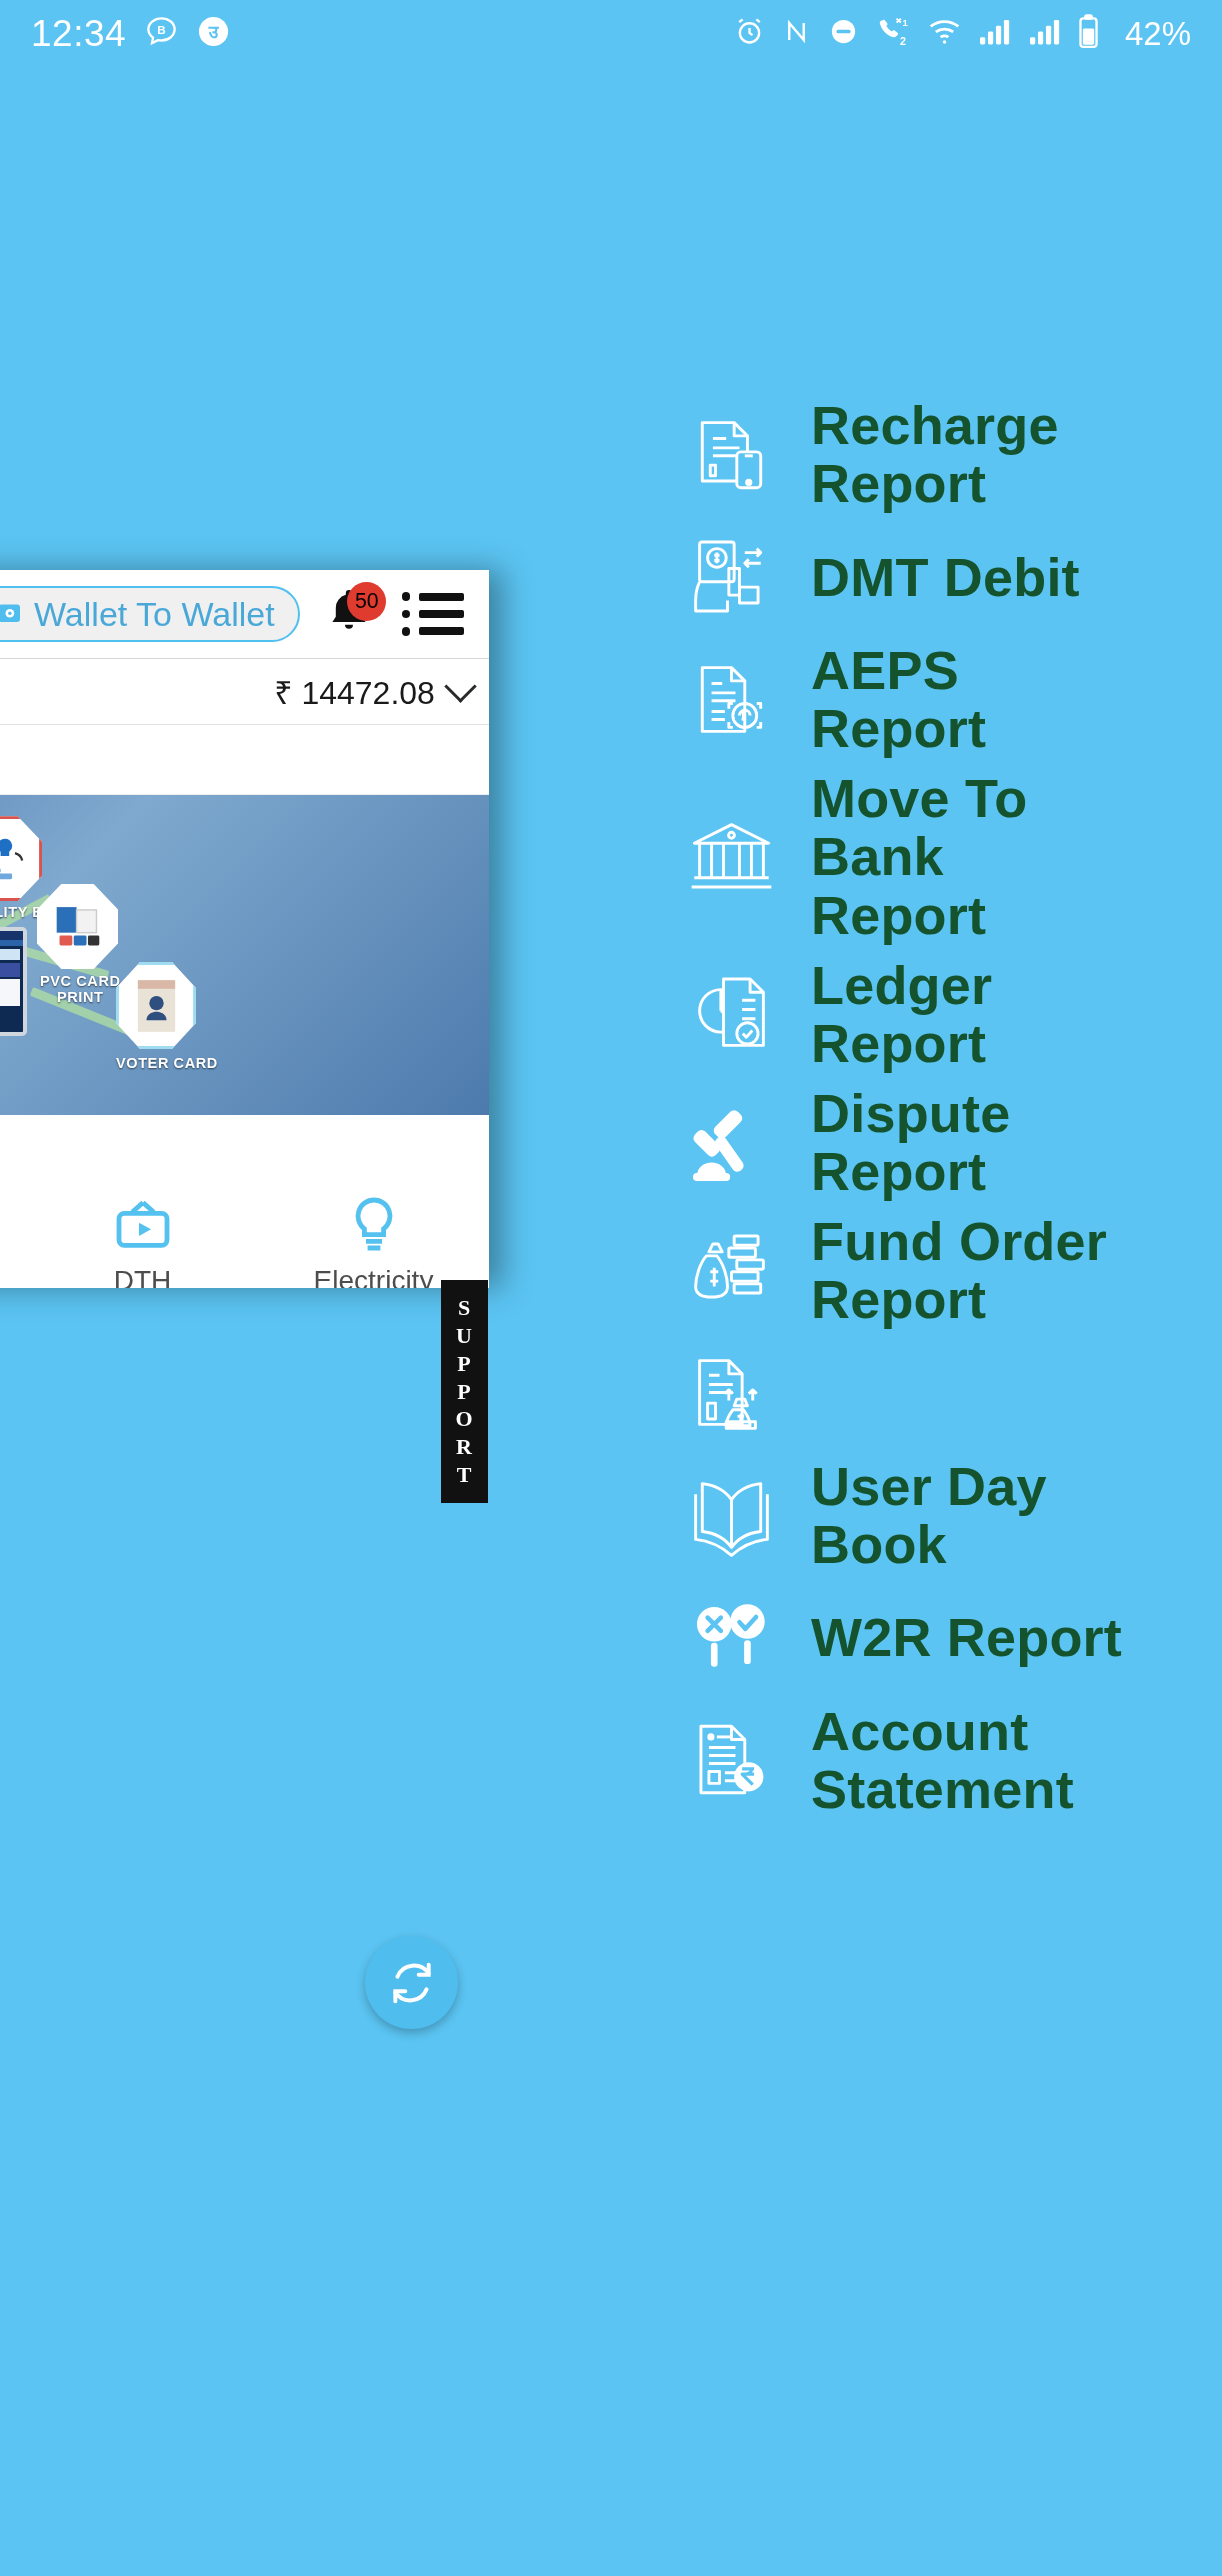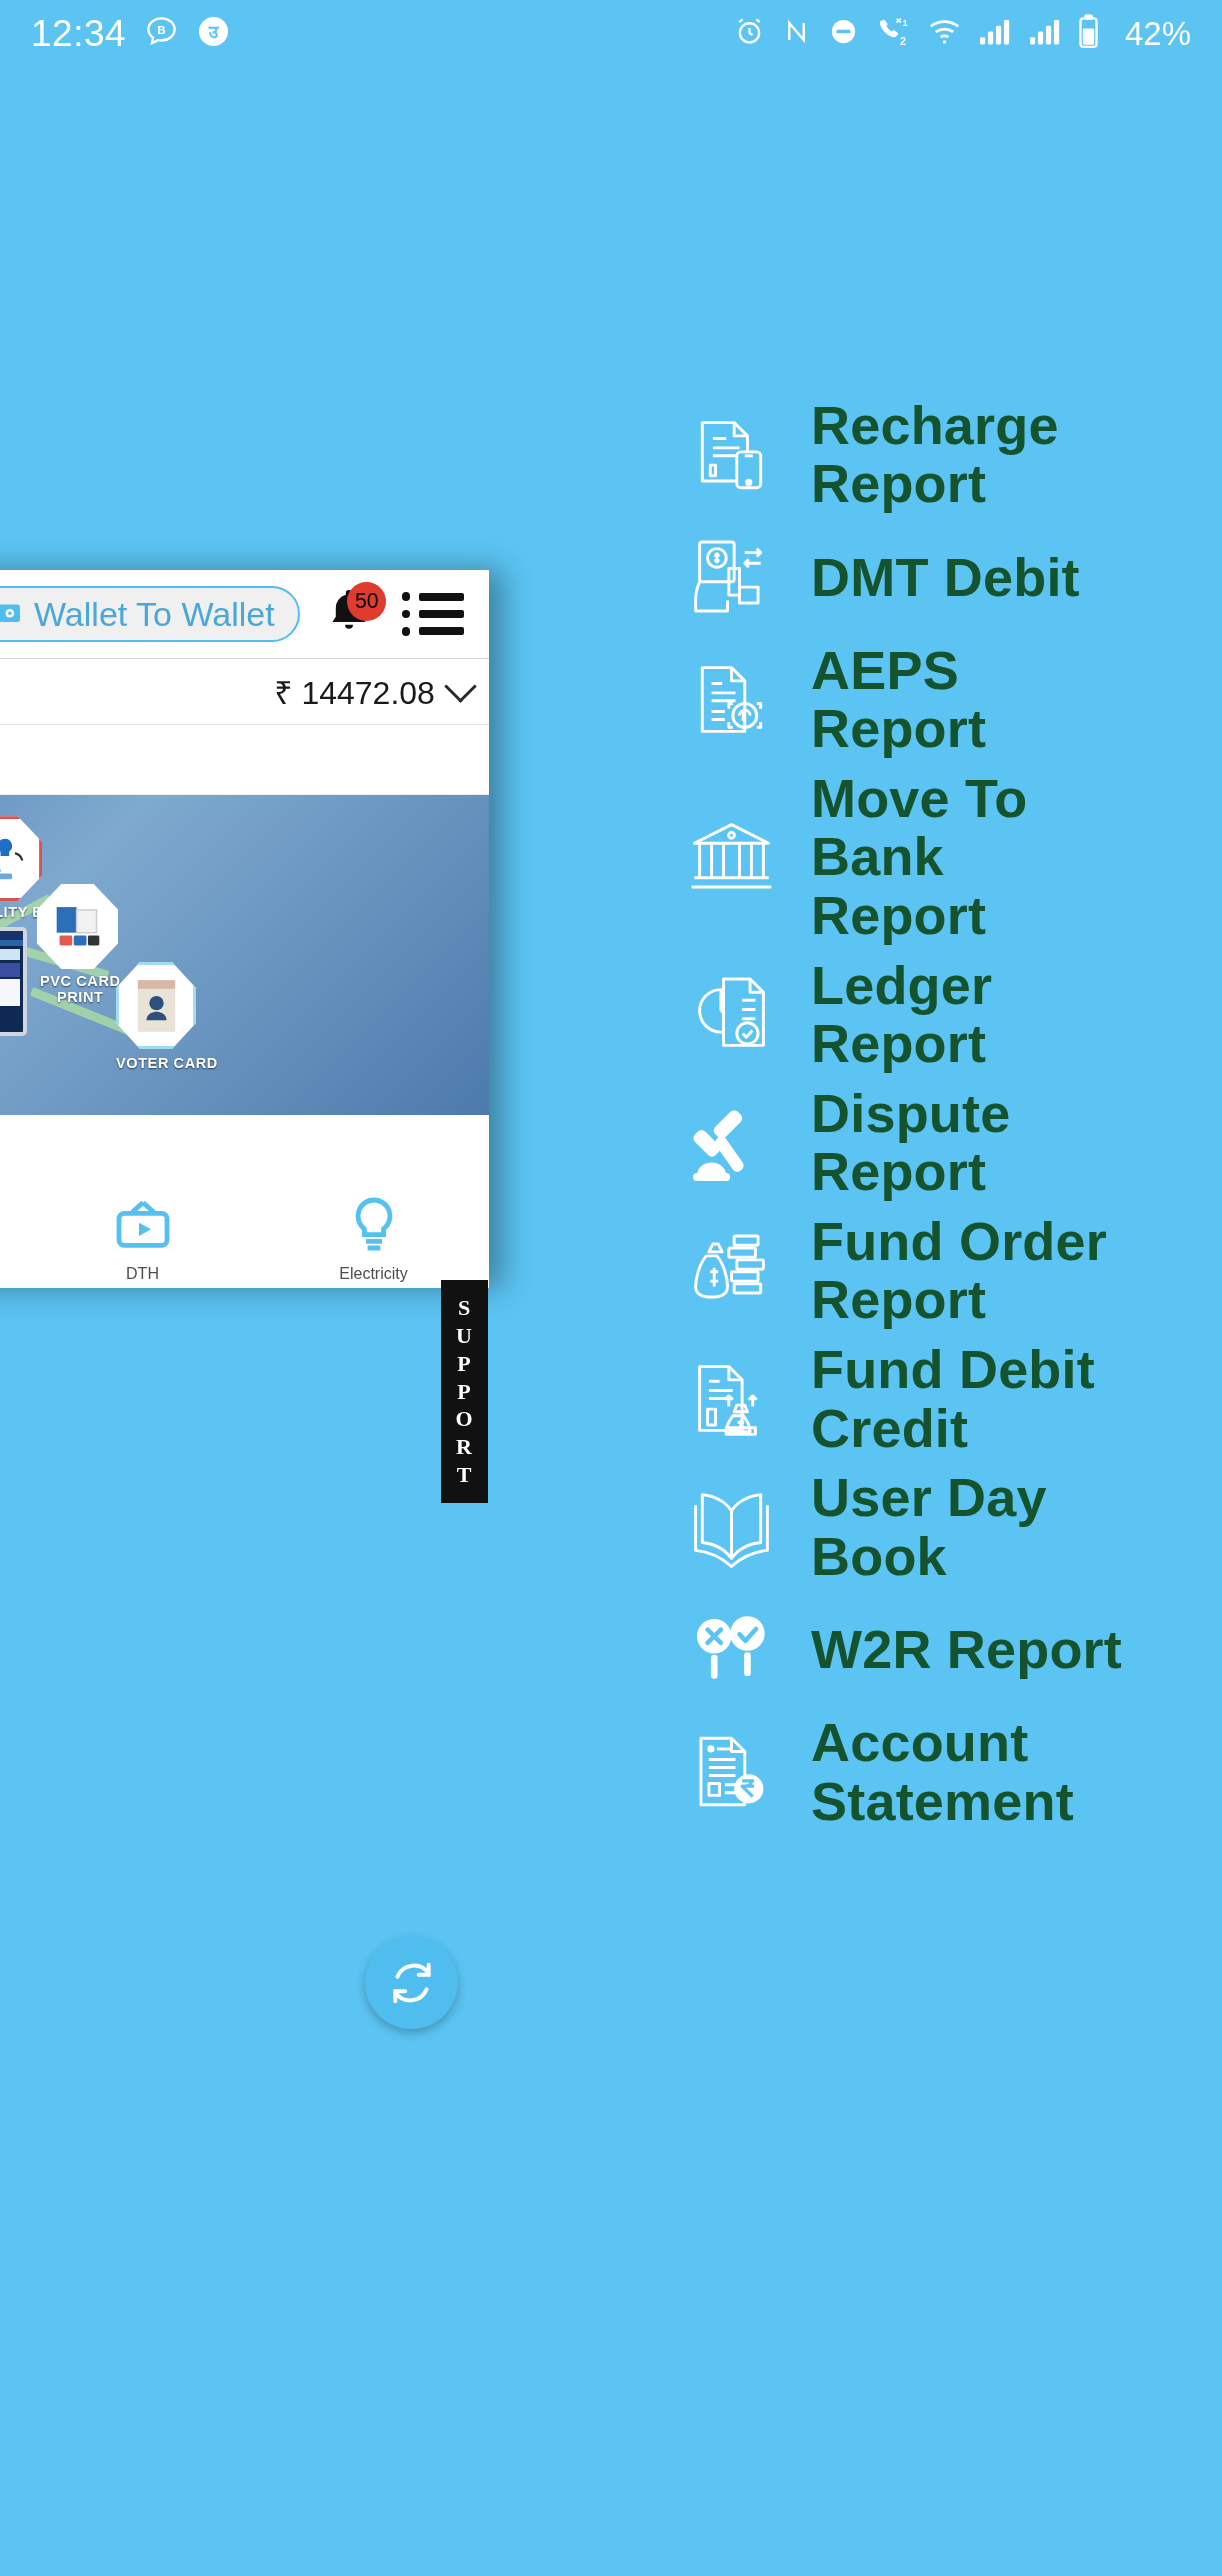--- a/index.html
+++ b/index.html
@@ -112,21 +112,21 @@
     background:#ffffff; border-radius:13.6px; margin:11.6px 0 0 0;
     padding:15.5px 0 17.5px 0;
   }
   .card-title{ font-size:28px; font-weight:bold; color:#111; padding-left:1.9px; }
   .grid3{ display:grid; grid-template-columns:repeat(3,1fr); }
   .cell{ display:flex; flex-direction:column; align-items:center;
          padding:17.5px 0 9.7px 0; }
   .cell-ico{ width:64px; height:64px; display:flex; align-items:center;
              justify-content:center; margin-bottom:9.7px; }
   .cell-ico svg{ width:64px; height:64px; display:block; }
-  .cell-lbl{ font-size:16px; color:#4d4d4d; text-align:center; line-height:1.12;
+  .cell-lbl{ font-size:28px; color:#4d4d4d; text-align:center; line-height:1.12;
              white-space:pre-line; }
 
   
   #support-tab{
     position:absolute; left:441px; top:1280px; width:47px; height:223px;
     background:#111; color:#fff; display:flex; flex-direction:column;
     align-items:center; justify-content:center; gap:1.9px;
     font-family:"Liberation Serif", serif; font-size:22px; font-weight:bold;
     letter-spacing:1px; z-index:40;
   }
@@ -341,22 +341,20 @@
           <path d="M30 8v10h10"></path>
         <path d="M15 19h8M15 26h18M15 32h18"></path>
         <rect x="14" y="40" width="6" height="12"></rect>
         <path d="M34 42h10l-2-5h-6z"></path>
         <path d="M33 45c-3 4-5 9-5 12h18c0-3-2-8-5-12z"></path>
         <path d="M39 48v6M36.5 50h5"></path>
         <path d="M30 38V30l-3 3M30 30l3 3M48 38V30l-3 3M48 30l3 3"></path>
         <rect x="28" y="54" width="22" height="5"></rect>
       </svg>
     </span>
-    <span class="menu-label">Fund Debit
-Credit</span>
   </div>
 
   <div class="menu-item">
     <span class="menu-icon">
       <svg viewBox="0 0 64 64" fill="none" stroke="#fff" stroke-width="2.2" stroke-linejoin="round">
         <path d="M32 20c-5-7-13-11-22-12v36c9 1 17 5 22 12 5-7 13-11 22-12V8c-9 1-17 5-22 12z"></path>
         <path d="M32 20v36"></path>
         <path d="M5 16v34c10 1 19 5 27 12 8-7 17-11 27-12V16"></path>
       </svg>
     </span>

